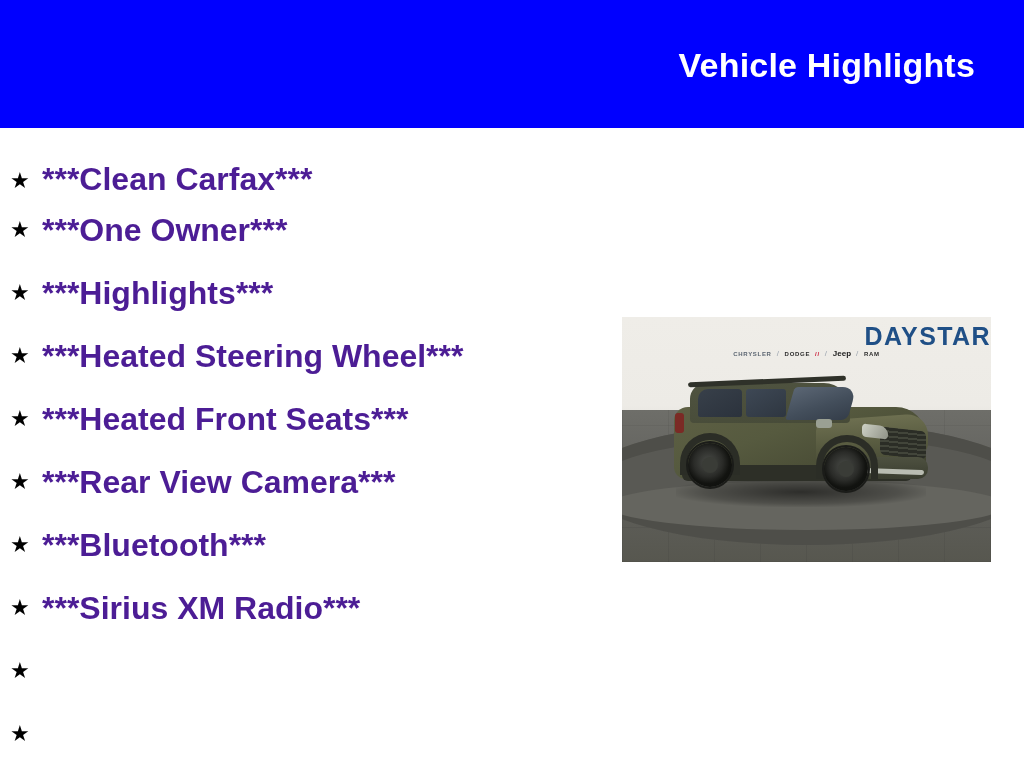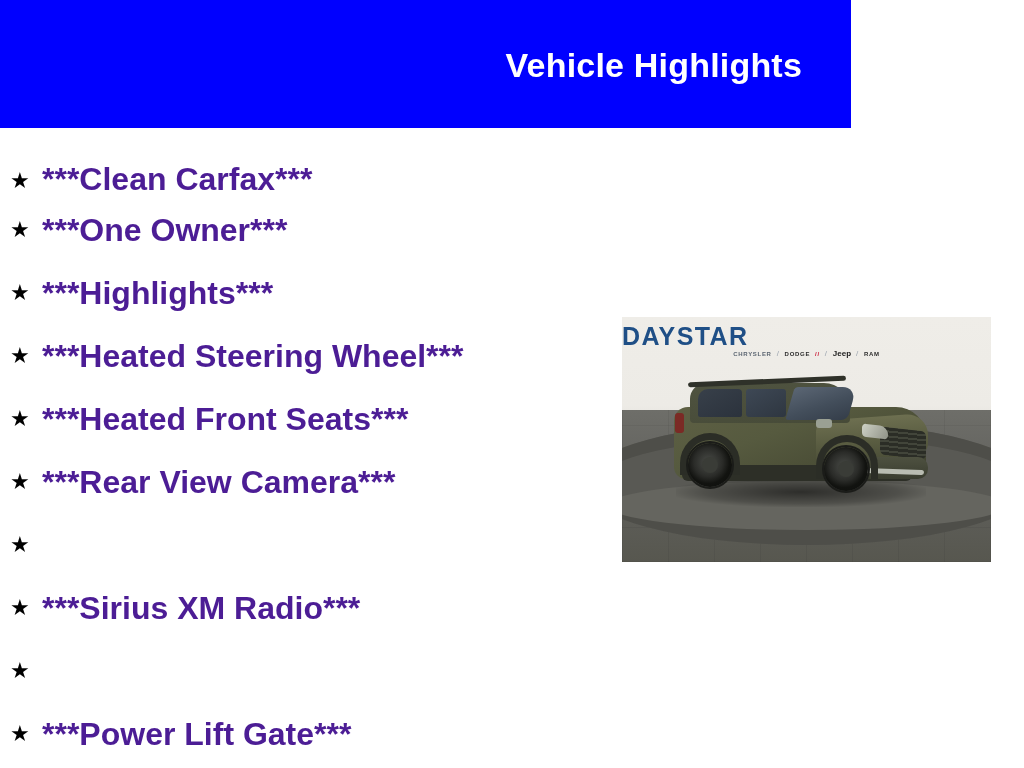--- a/index.html
+++ b/index.html
@@ -14,21 +14,21 @@
     overflow: hidden;
     font-family: "Liberation Sans", sans-serif;
     -webkit-font-smoothing: antialiased;
   }
 
   
   .header-banner {
     position: absolute;
     left: 0;
     top: 0;
-    width: 851px;
+    width: 1024px;
     height: 128px;
     background: #0000ff;
     box-sizing: border-box;
   }
   .header-title {
     position: absolute;
     right: 49px;
     top: 45px;
     color: #ffffff;
     font-size: 34px;
@@ -314,21 +314,21 @@
     border-radius: 32px 32px 0 0;
     box-sizing: border-box;
   }
 
   
   .dealer-watermark {
     position: absolute;
     left: 0;
     top: 6px;
     width: 100%;
-    text-align: left;
+    text-align: right;
     pointer-events: none;
   }
   .dealer-name {
     font-size: 25px;
     font-weight: bold;
     letter-spacing: 1.4px;
     color: #1f4f86;
     line-height: 26px;
   }
   .dealer-brands {
@@ -377,31 +377,31 @@
   <li class="highlight-item">
     <span class="star-bullet">★</span>
     <span class="highlight-label">***Heated Front Seats***</span>
   </li>
   <li class="highlight-item">
     <span class="star-bullet">★</span>
     <span class="highlight-label">***Rear View Camera***</span>
   </li>
   <li class="highlight-item">
     <span class="star-bullet">★</span>
+    <span class="highlight-label">***Bluetooth***</span>
   </li>
   <li class="highlight-item">
     <span class="star-bullet">★</span>
     <span class="highlight-label">***Sirius XM Radio***</span>
   </li>
   <li class="highlight-item">
     <span class="star-bullet">★</span>
   </li>
   <li class="highlight-item">
     <span class="star-bullet">★</span>
-    <span class="highlight-label">***Power Lift Gate***</span>
   </li>
 </ul>
 
 <div class="vehicle-photo">
   <div class="photo-backdrop"></div>
   <div class="photo-floor"></div>
   <div class="photo-turntable">
     <div class="photo-turntable-inner"></div>
   </div>
 

